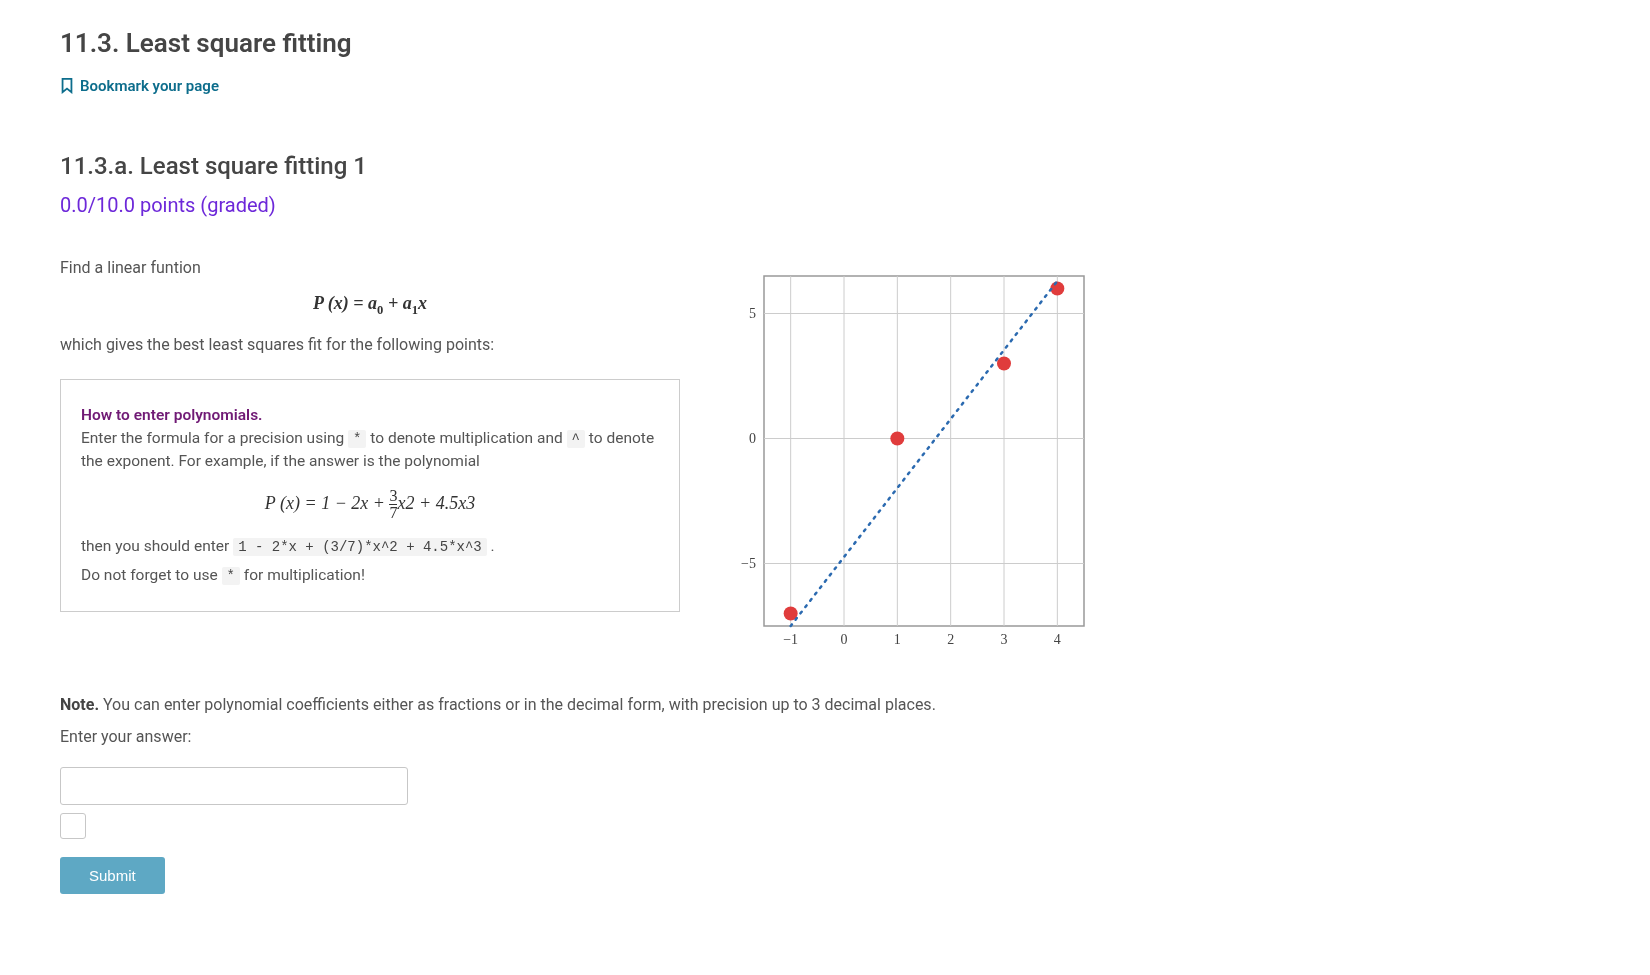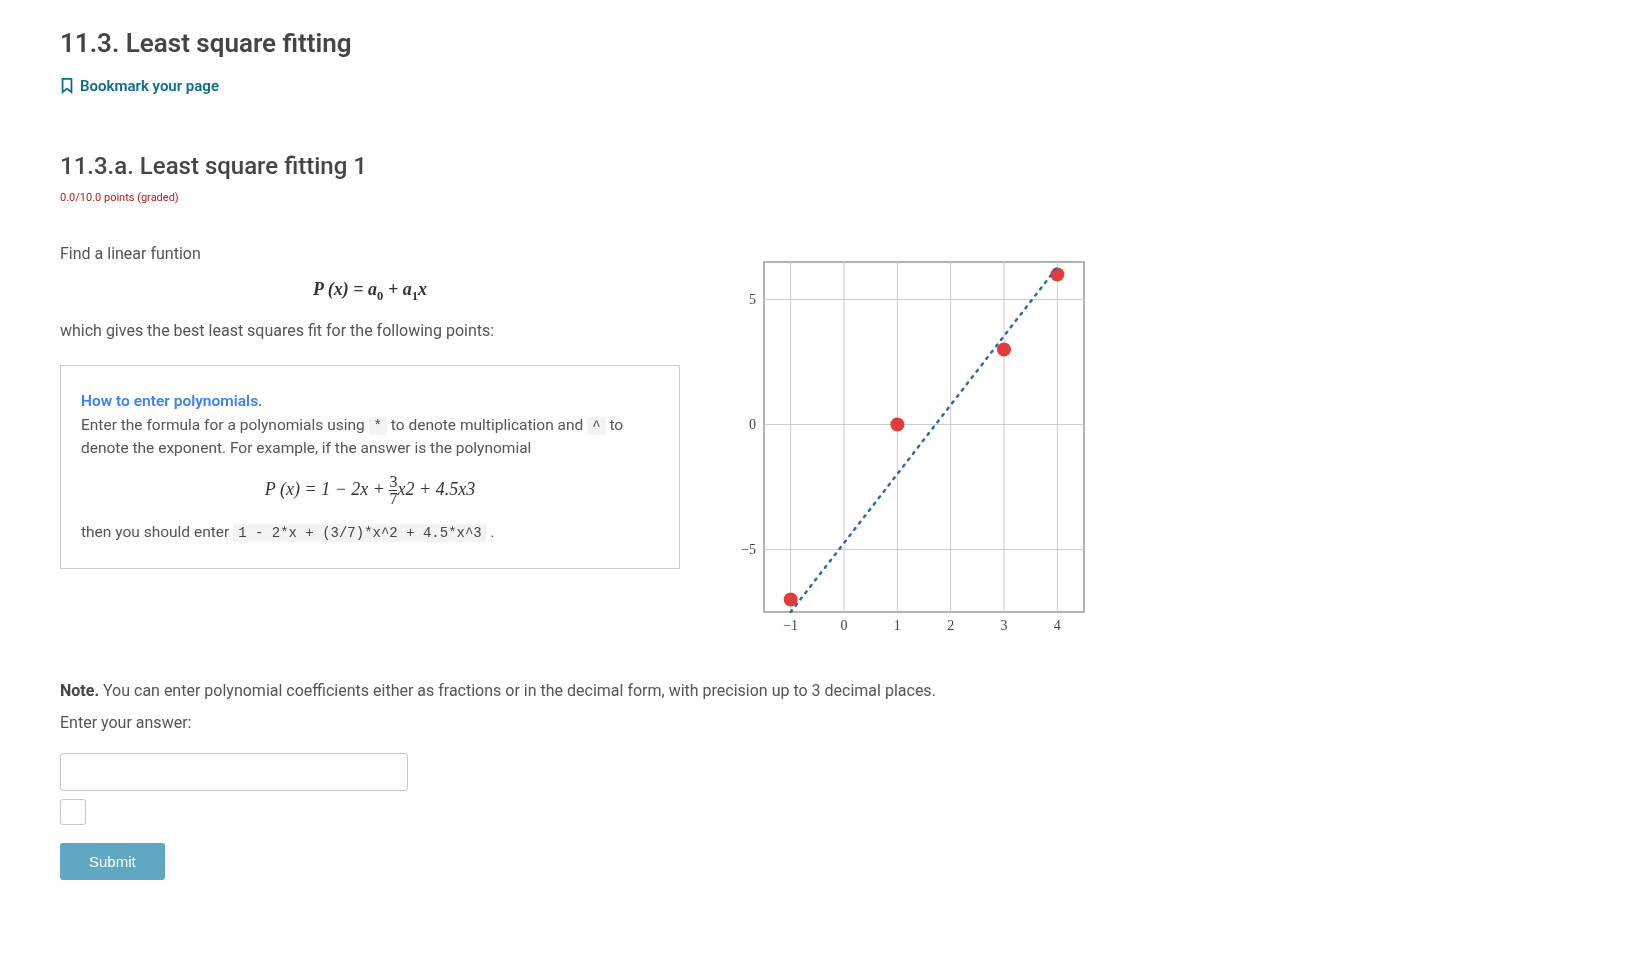--- a/index.html
+++ b/index.html
@@ -37,22 +37,22 @@
     stroke-width: 2;
     fill: none;
   }
   h2 {
     font-size: 24px;
     font-weight: 500;
     color: #454545;
     margin: 28px 0 6px 0;
   }
   .points {
-    color: #b91c1c;
-    font-size: 11px;
+    color: #6d28d9;
+    font-size: 20px;
     margin-bottom: 36px;
   }
   .content-row {
     display: flex;
     gap: 44px;
     align-items: flex-start;
   }
   .left-col {
     flex: 0 0 620px;
   }
@@ -88,21 +88,21 @@
   .hint-box {
     border: 1px solid #ccc;
     padding: 18px 20px;
     margin-top: 22px;
     color: #555;
     font-size: 15.5px;
     max-width: 590px;
   }
   .hint-box .hint-title {
     font-weight: 600;
-    color: #3b82f6;
+    color: #701a75;
   }
   .hint-box p {
     margin: 6px 0;
   }
   code {
     background: #f3f3f3;
     padding: 1px 5px;
     font-family: "Courier New", monospace;
     font-size: 14px;
     color: #444;
@@ -207,27 +207,30 @@
       <div class="formula">
         <span style="font-style:italic">P</span> (<span style="font-style:italic">x</span>) = <span style="font-style:italic">a</span><span class="sub">0</span> + <span style="font-style:italic">a</span><span class="sub">1</span><span style="font-style:italic">x</span>
       </div>
 
       <div class="prompt-text">which gives the best least squares fit for the following points:</div>
 
 
       <div class="hint-box">
         <p>
           <span class="hint-title">How to enter polynomials.</span><br>
-          <span>Enter the formula for a polynomials using </span><code>*</code><span> to denote multiplication and </span><code>^</code><span> to denote the exponent. For example, if the answer is the polynomial</span>
+          <span>Enter the formula for a precision using </span><code>*</code><span> to denote multiplication and </span><code>^</code><span> to denote the exponent. For example, if the answer is the polynomial</span>
         </p>
         <div class="hint-formula">
           <span style="font-style:italic">P</span> (<span style="font-style:italic">x</span>) = 1 − 2<span style="font-style:italic">x</span> + <span style="display:inline-block; vertical-align:middle; text-align:center; line-height:1;"><span style="display:block; border-bottom:1px solid #333; font-size:16px; font-style:normal;">3</span><span style="display:block; font-size:16px; font-style:normal;">7</span></span><span style="font-style:italic">x</span><span class="sup">2</span> + 4.5<span style="font-style:italic">x</span><span class="sup">3</span>
         </div>
         <p>
           <span>then you should enter </span><code>1 - 2*x + (3/7)*x^2 + 4.5*x^3</code><span> .</span>
+        </p>
+        <p>
+          <span>Do not forget to use </span><code>*</code><span> for multiplication!</span>
         </p>
       </div>
     </div>
 
     <div class="right-col">
       <svg id="chart" class="chart-svg" width="370" height="390">
           <rect x="40" y="10" width="320" height="350" class="axis-border"></rect>
           <line x1="66.66666666666666" y1="10" x2="66.66666666666666" y2="360" class="grid-line"></line>
           <text x="66.66666666666666" y="378" text-anchor="middle" class="tick-label">−1</text>
           <line x1="120" y1="10" x2="120" y2="360" class="grid-line"></line>

